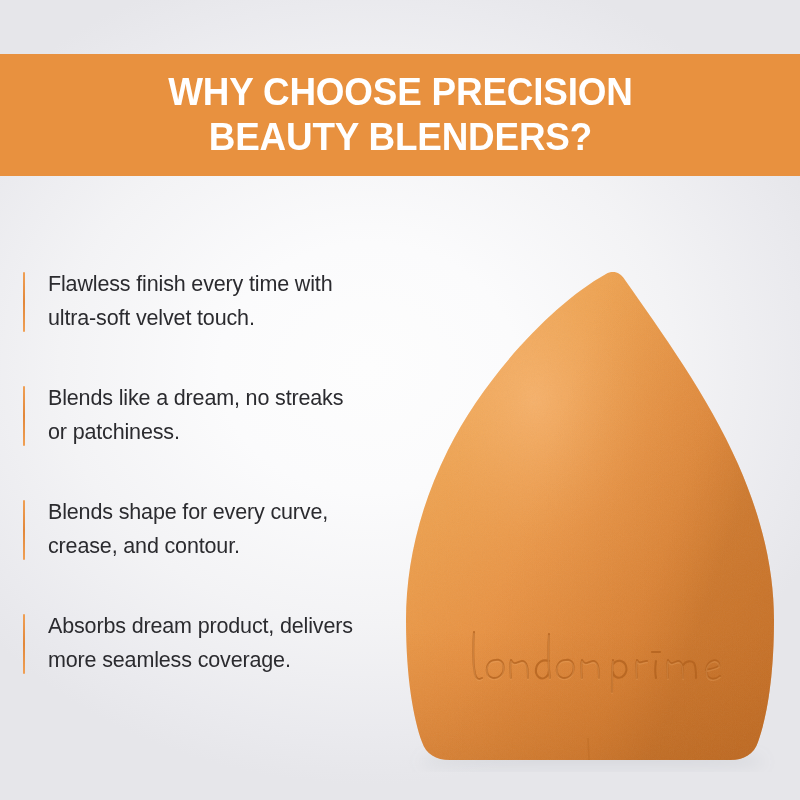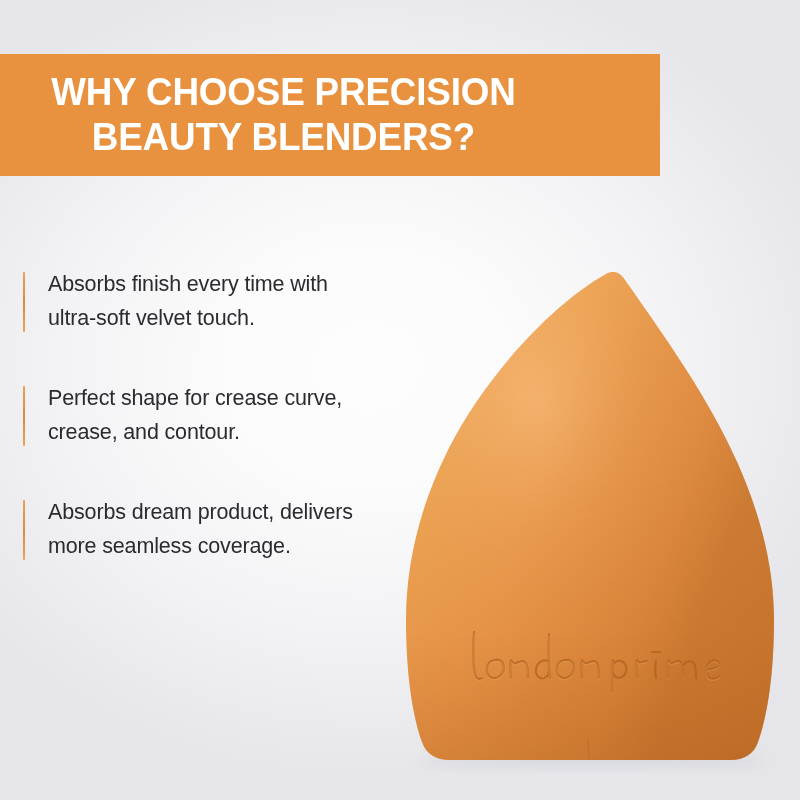--- a/index.html
+++ b/index.html
@@ -23,25 +23,26 @@
       radial-gradient(ellipse 62% 52% at 46% 46%,
         #fdfdfd 0%, #fbfbfc 30%, #f3f3f5 62%, #eaeaee 88%, #e6e6ea 100%),
       linear-gradient(160deg, #e9e9ec 0%, #f6f6f7 40%, #ececed 100%);
   }
 
   
   .banner {
     position: absolute;
     left: 0;
     top: 54px;
-    width: 660px;
+    width: 800px;
     height: 122px;
     background: #e8913f;
     display: flex;
     align-items: center;
+    justify-content: center;
     box-sizing: border-box;
     padding: 8px 44px;
   }
   .banner-title {
     margin: 0;
     color: #ffffff;
     font-family: "Liberation Sans", sans-serif;
     font-weight: 700;
     font-size: 38px;
     line-height: 1.18;
@@ -119,28 +120,33 @@
 
   <div class="banner">
     <h1 class="banner-title">WHY CHOOSE PRECISION
 BEAUTY BLENDERS?</h1>
   </div>
 
   <div class="bullets">
 
     <div class="bullet-item">
       <span class="bullet-bar"></span>
-      <span class="bullet-text">Absorbs finish every time with
+      <span class="bullet-text">Flawless finish every time with
 ultra-soft velvet touch.</span>
     </div>
 
-
     <div class="bullet-item">
       <span class="bullet-bar"></span>
-      <span class="bullet-text">Perfect shape for crease curve,
+      <span class="bullet-text">Blends like a dream, no streaks
+or patchiness.</span>
+    </div>
+
+    <div class="bullet-item">
+      <span class="bullet-bar"></span>
+      <span class="bullet-text">Blends shape for every curve,
 crease, and contour.</span>
     </div>
 
     <div class="bullet-item">
       <span class="bullet-bar"></span>
       <span class="bullet-text">Absorbs dream product, delivers
 more seamless coverage.</span>
     </div>
 
   </div>

